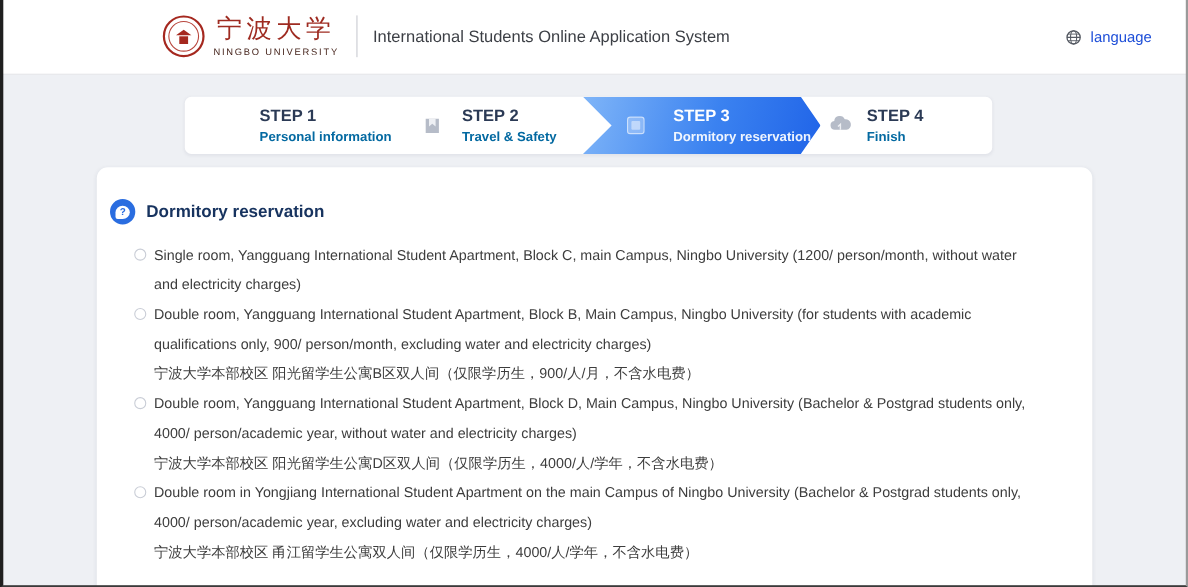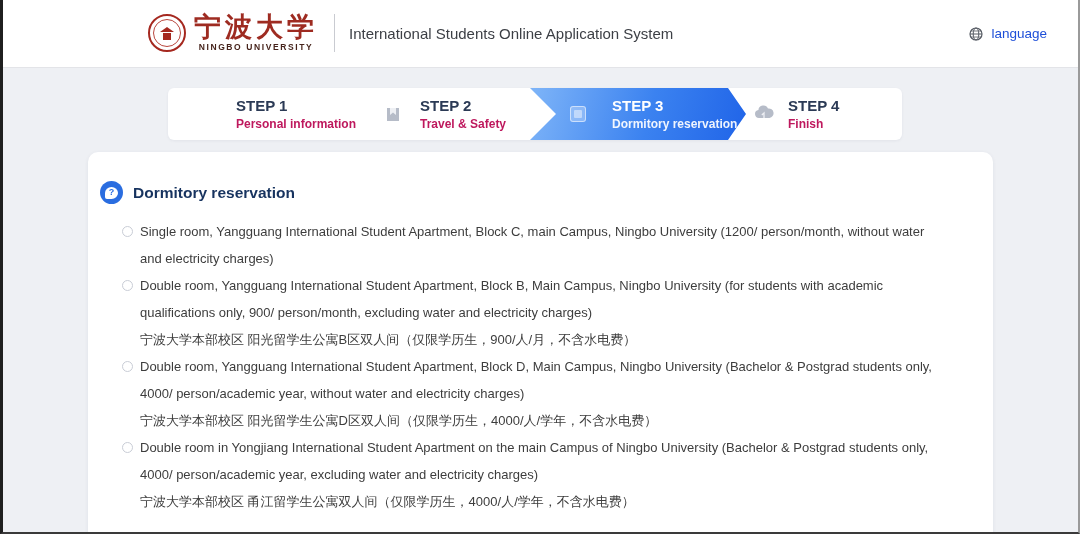--- a/index.html
+++ b/index.html
@@ -26,37 +26,37 @@
     width:28px; height:28px; border-radius:50%; border:1px solid #b8463d;
     display:flex; flex-direction:column; align-items:center; justify-content:center;
   }
   .seal-building { width:8px; height:7px; background:#a5281f; }
   .seal-roof {
     width:0; height:0; border-left:7px solid transparent; border-right:7px solid transparent;
     border-bottom:5px solid #a5281f; margin-bottom:1px;
   }
   .logo-text { margin-left:8px; display:flex; flex-direction:column; align-items:center; }
   .logo-cn {
-    font-family:"DejaVu Serif", serif; font-weight:bold; font-size:27px; line-height:26px;
+    font-family:"DejaVu Serif", serif; font-weight:normal; font-size:23px; line-height:26px;
     color:#9e2b21; letter-spacing:4px; white-space:nowrap;
   }
-  .logo-en { font-size:8.5px; font-weight:bold; color:#46241c; letter-spacing:1.6px; margin-top:2px; }
+  .logo-en { font-size:8.5px; font-weight:normal; color:#46241c; letter-spacing:1.6px; margin-top:2px; }
   .brand-divider { width:1px; height:38px; background:#c9cbd1; margin:0 14px 0 16px; }
   .sys-title { font-size:15px; color:#3c3f45; }
   .lang { position:absolute; right:33px; top:26px; display:flex; align-items:center; cursor:pointer; }
   .lang svg { margin-right:8px; display:block; }
   .lang-label { font-size:13.5px; color:#1d4ed8; }
 
   
   .stepper {
     position:absolute; left:168px; top:88px; width:734px; height:52px;
     background:#ffffff; border-radius:6px; box-shadow:0 1px 3px rgba(30,40,70,.06);
   }
   .step-text .step-label { font-size:15px; color:#2b3a55; line-height:17px; }
-  .step-text .step-sublabel { font-size:12px; color:#be185d; line-height:14px; margin-top:3px; }
+  .step-text .step-sublabel { font-size:12px; color:#0369a1; line-height:14px; margin-top:3px; }
   .step-text { position:absolute; top:9px;font-weight:bold; }
   .step1-text { left:68px; }
   .step2-text { left:252px; }
   .step4-text { left:620px; }
   .step-icon { position:absolute; top:16px; }
   .book-icon { left:216px; }
   .cloud-icon { left:586px; }
   .active-chevron {
     position:absolute; left:362px; top:0; width:216px; height:52px;
     background:linear-gradient(105deg,#7fb5f8 0%,#3b82f0 55%,#2064e8 100%);

